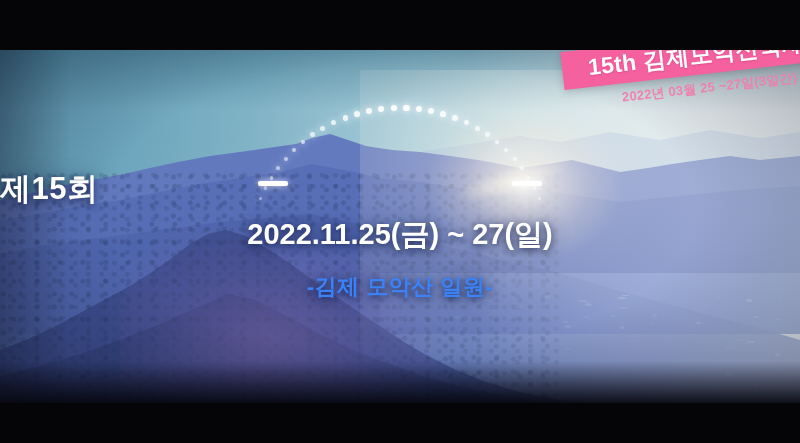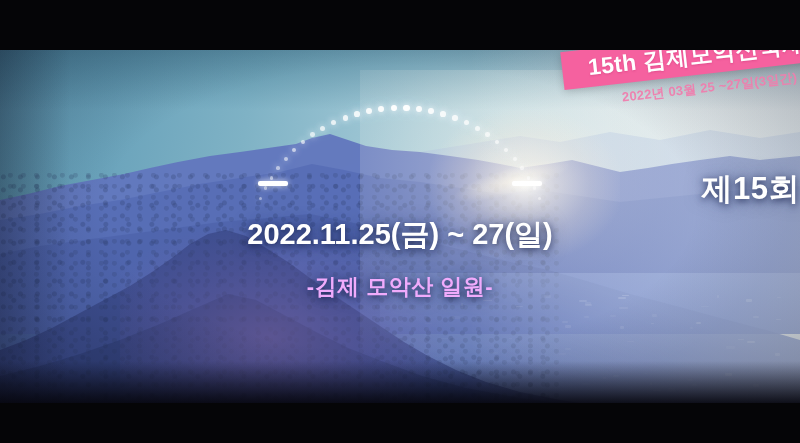--- a/index.html
+++ b/index.html
@@ -224,21 +224,21 @@
     z-index: 25;
     display: flex;
     flex-direction: column;
     align-items: center;
     pointer-events: none;
   }
   .title-main-row {
     position: relative;
     width: 100%;
     display: flex;
-    justify-content: flex-end;
+    justify-content: flex-start;
     align-items: center;
   }
   .side-dash {
     position: absolute;
     width: 30px;
     height: 5px;
     border-radius: 2px;
     background: #ffffff;
     box-shadow: 0 0 6px rgba(255,255,255,.8);
     top: 8px;
@@ -269,21 +269,21 @@
     font-size: 29px;
     font-weight: bold;
     color: #ffffff;
     letter-spacing: 0px;
     text-shadow: 0 2px 7px rgba(20,30,70,.75), 0 0 16px rgba(30,45,100,.5);
   }
   .t-line4 {
     margin-top: 17px;
     font-size: 22px;
     font-weight: bold;
-    color: #f0abfc;
+    color: #3b82f6;
     letter-spacing: .5px;
     text-shadow: 0 2px 7px rgba(20,30,70,.75), 0 0 16px rgba(30,45,100,.5);
   }
 
   
   #pink-banner {
     position: absolute;
     right: -28px;
     top: 22px;
     z-index: 35;

